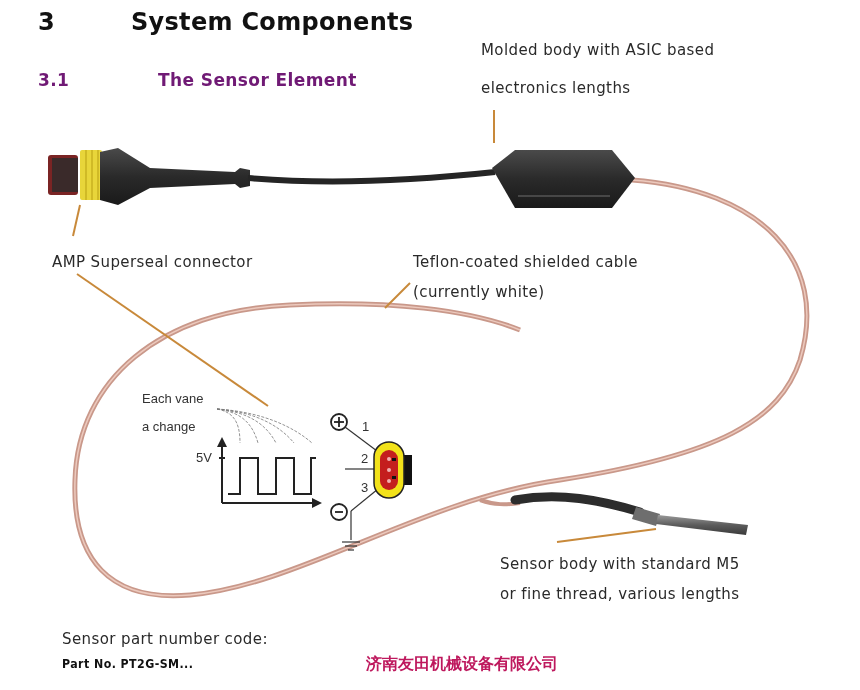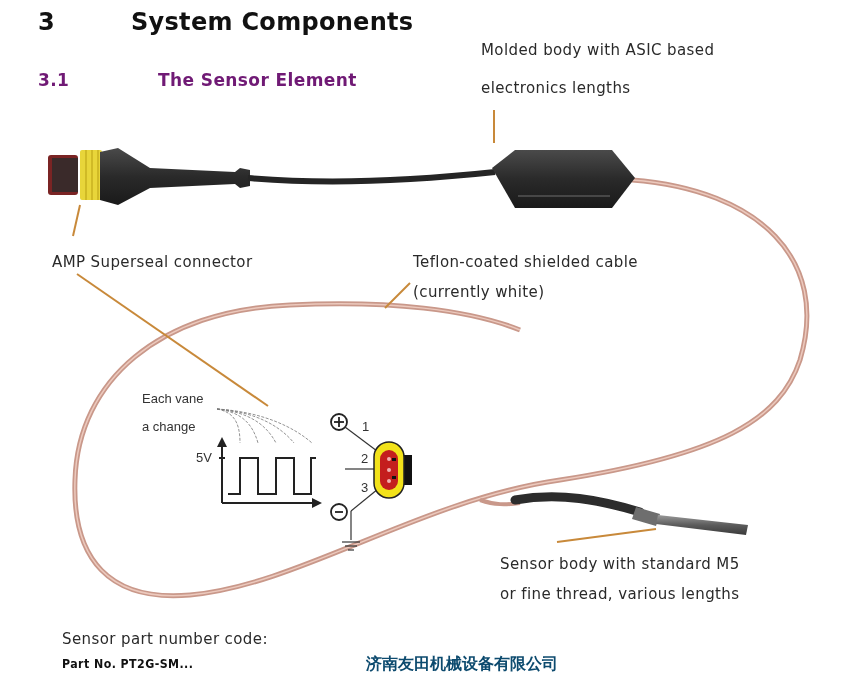--- a/index.html
+++ b/index.html
@@ -4,21 +4,21 @@
 <style>
   html, body { margin: 0; padding: 0; background: #ffffff; }
   body { width: 860px; height: 690px; position: relative; overflow: hidden;
          font-family: "DejaVu Sans", sans-serif; color: #222; }
   .abs { position: absolute; white-space: nowrap; }
   .h1 { font-family: "DejaVu Sans", sans-serif; font-weight: bold; font-size: 24px; color: #111; letter-spacing: 0.3px; }
   .h2 { font-family: "DejaVu Sans", sans-serif; font-weight: bold; font-size: 17px; color: #701a75; letter-spacing: 0.4px; }
   .label { font-family: "DejaVu Sans", sans-serif; font-size: 15px; color: #2a2a2a; letter-spacing: 0.4px; line-height: 30px; }
   .small { font-family: "Liberation Sans", sans-serif; font-size: 13px; color: #333; }
   .partno { font-family: "DejaVu Sans", sans-serif; font-weight: bold; font-size: 13px; color: #111; transform: scaleX(0.85); transform-origin: left; letter-spacing: 0.5px; }
-  .watermark { font-family: "DejaVu Sans", sans-serif; font-weight: bold; font-size: 16px; color: #0c4a6e; letter-spacing: 0px; }
+  .watermark { font-family: "DejaVu Sans", sans-serif; font-weight: bold; font-size: 16px; color: #be185d; letter-spacing: 0px; }
   svg { position: absolute; left: 0; top: 0; }
 </style>
 </head>
 <body>
 
 <div class="abs h1" style="left:38px; top:8px;">3</div>
 <div class="abs h1" style="left:131px; top:8px;">System Components</div>
 <div class="abs h2" style="left:38px; top:70px;">3.1</div>
 <div class="abs h2" style="left:131px; top:70px;margin-left:27px;">The Sensor Element</div>
 

